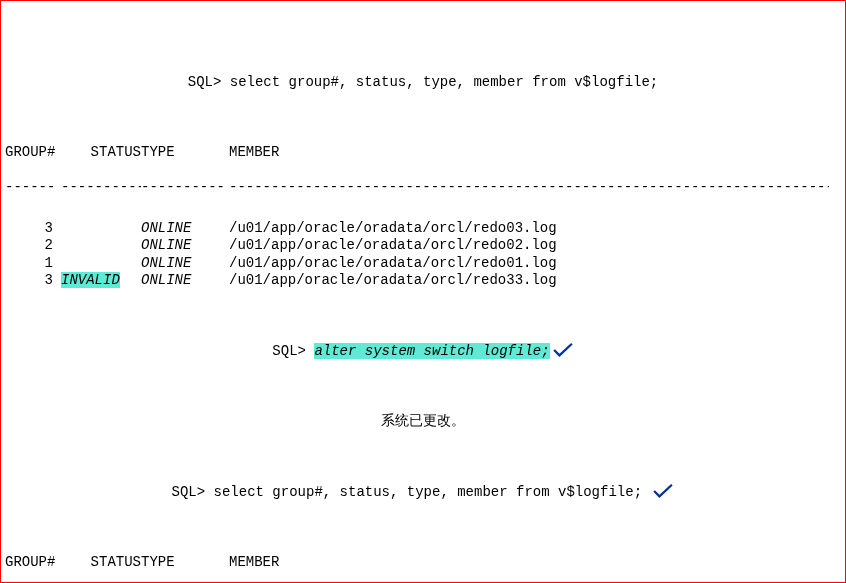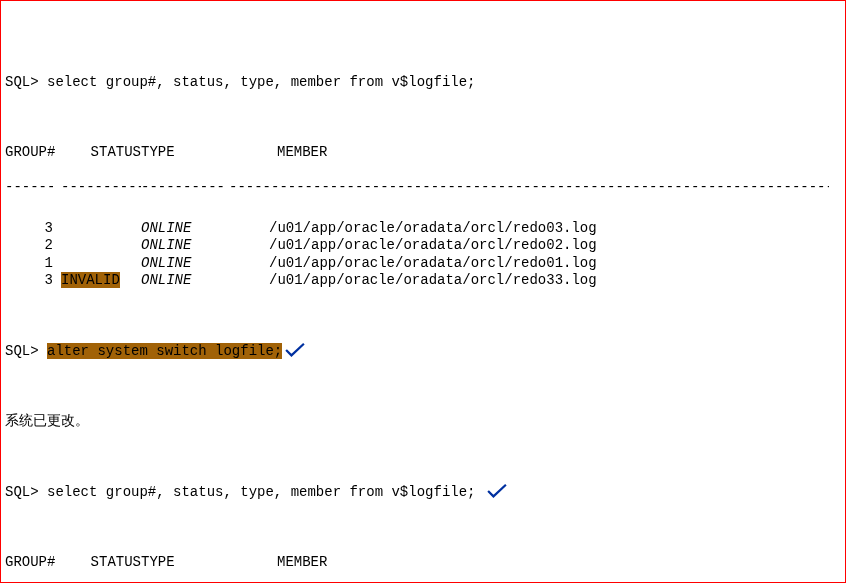--- a/index.html
+++ b/index.html
@@ -10,44 +10,45 @@
     background: #fff;
     color: #000;
     width: 846px;
     height: 583px;
     border: 1px solid #f00;
     padding: 3px 4px;
     white-space: pre;
     overflow: hidden;
     position: relative;
   }
-  .line { display: block; }
+  .line { display: block; text-align: center; }
   .hl {
-    background: #a16207;
+    background: #5eead4;
+    font-style: italic;
   }
   .check {
     color: #0030a0;
     font-weight: bold;
     display: inline-block;
     position: relative;
     margin-left: 2px;
   }
   .check svg {
     width: 22px; height: 16px;
     vertical-align: -3px;
   }
   .row { display: block; }
   .col-g { display:inline-block; width:48px; text-align:right; }
   .col-s { display:inline-block; width:88px; padding-left:8px; }
   .col-t { display:inline-block; width:88px;font-style:italic; }
-  .col-m { display:inline-block;margin-left:40px; }
+  .col-m { display:inline-block; }
   .hdr-g { display:inline-block; width:48px; }
   .hdr-s { display:inline-block; width:88px; padding-left:8px;text-align:right; }
   .hdr-t { display:inline-block; width:88px; }
-  .hdr-m { display:inline-block;margin-left:48px; }
+  .hdr-m { display:inline-block; }
   .dash-g { display:inline-block; width:48px; overflow:hidden;}
   .dash-s { display:inline-block; width:88px; padding-left:8px; overflow:hidden;}
   .dash-t { display:inline-block; width:88px; overflow:hidden;}
   .dash-m { display:inline-block; overflow:hidden; width:600px;}
 </style>
 </head>
 <body>
 
 
 

